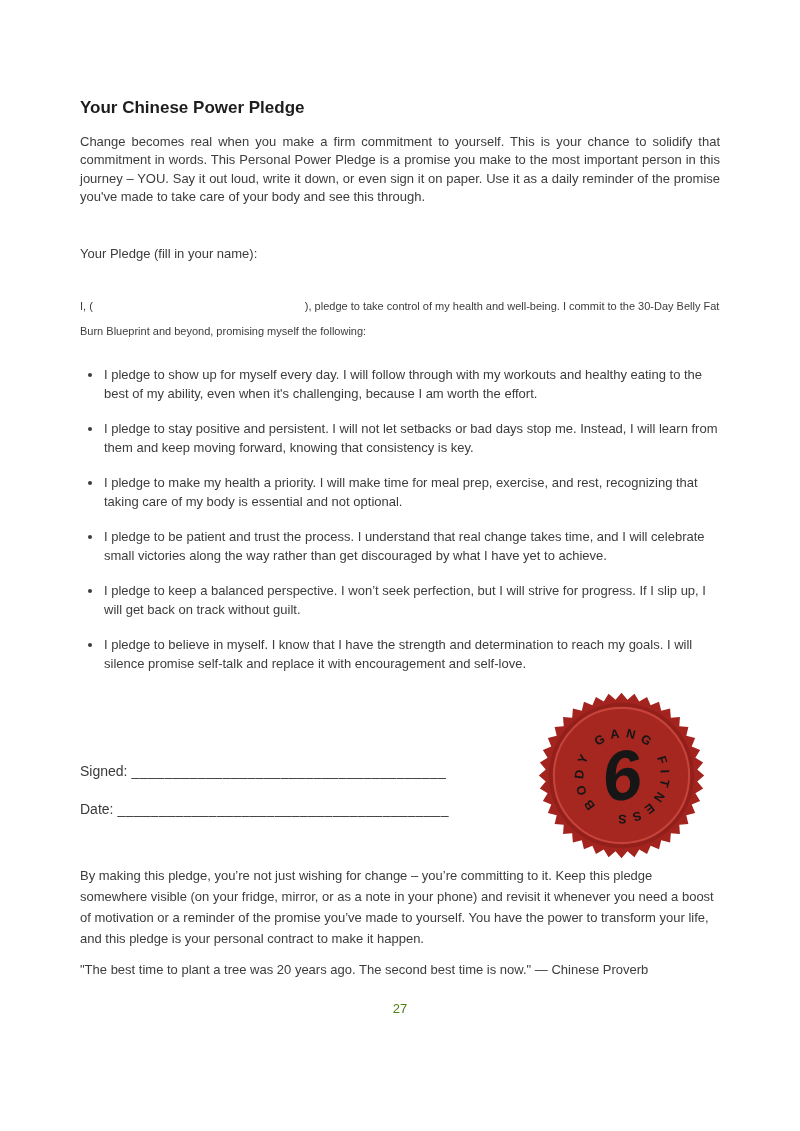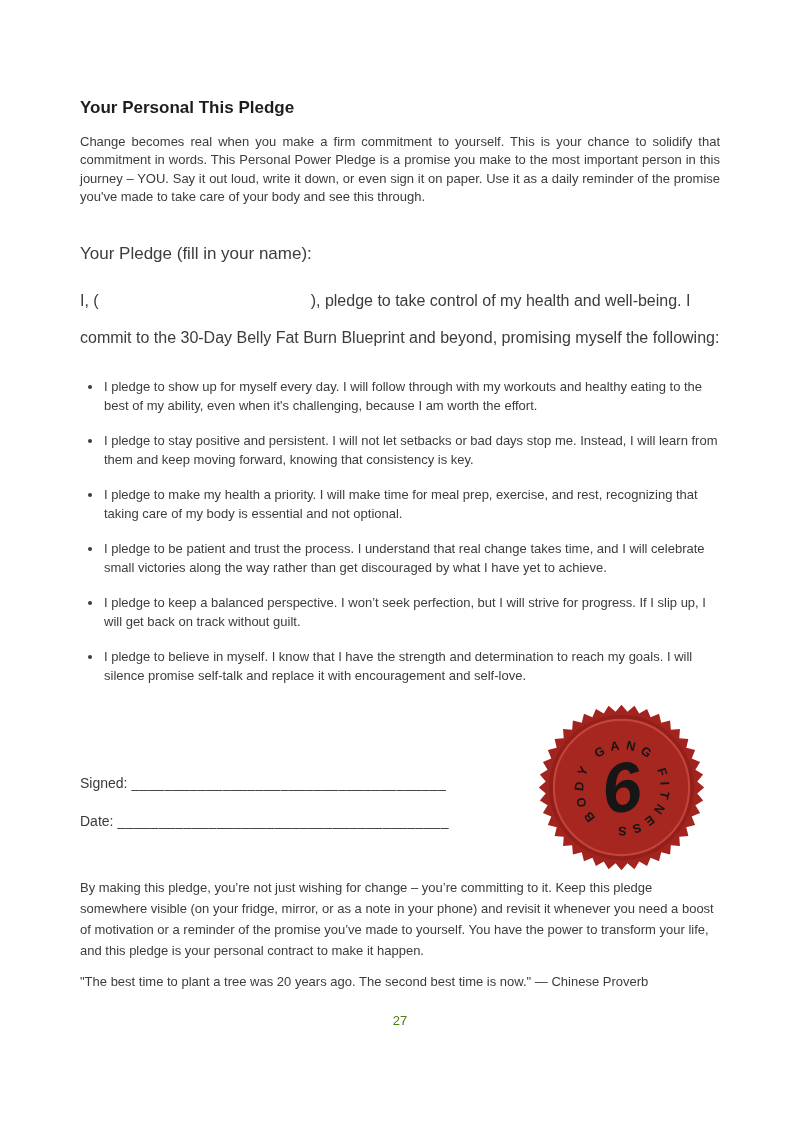--- a/index.html
+++ b/index.html
@@ -31,23 +31,23 @@
     line-height: 21px;
   }
 
   .intro {
     margin-top: 15px;
     font-size: 13px;
     line-height: 1.42;
     text-align: justify;
   }
 
-  .pledge-label { margin-top: 38px; font-size: 17px; line-height: 18px; }
+  .pledge-label { margin-top: 38px; font-size: 13px; line-height: 18px; }
 
-  .pledge-open { margin-top: 20px; font-size: 16px; line-height: 2.3; }
+  .pledge-open { margin-top: 31px; font-size: 11px; line-height: 2.3; }
   .blank-gap {
     display: inline-block;
     width: 212px;
     height: 1px;
   }
 
   ul.pledges { margin-top: 22px; padding-left: 23px; }
   ul.pledges li {
     font-size: 13px;
     line-height: 1.46;
@@ -75,21 +75,21 @@
     font-size: 13px;
     color: #4d7c0f;
   }
 </style>
 </head>
 <body>
 
 <div class="content">
 
 
-  <div class="doc-title">Your Personal This Pledge</div>
+  <div class="doc-title">Your Chinese Power Pledge</div>
 
   <p class="intro">Change becomes real when you make a firm commitment to yourself. This is your chance to solidify that commitment in words. This Personal Power Pledge is a promise you make to the most important person in this journey – YOU. Say it out loud, write it down, or even sign it on paper. Use it as a daily reminder of the promise you've made to take care of your body and see this through.</p>
 
   <p class="pledge-label">Your Pledge (fill in your name):</p>
 
   <p class="pledge-open"><span>I, (</span><span class="blank-gap"></span><span>), pledge to take control of my health and well-being. I commit to the 30-Day Belly Fat Burn Blueprint and beyond, promising myself the following:</span></p>
 
   <ul class="pledges">
     <li>I pledge to show up for myself every day. I will follow through with my workouts and healthy eating to the best of my ability, even when it's challenging, because I am worth the effort.</li>
     <li>I pledge to stay positive and persistent. I will not let setbacks or bad days stop me. Instead, I will learn from them and keep moving forward, knowing that consistency is key.</li>

